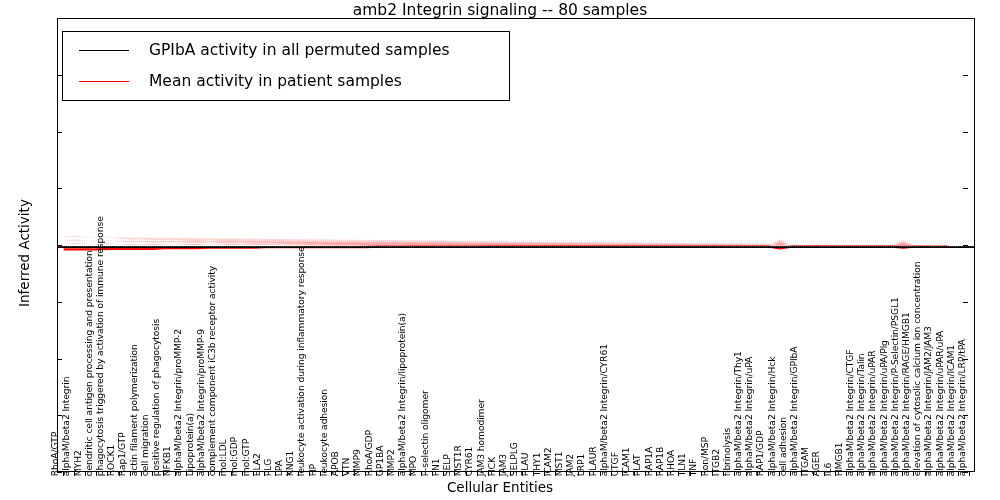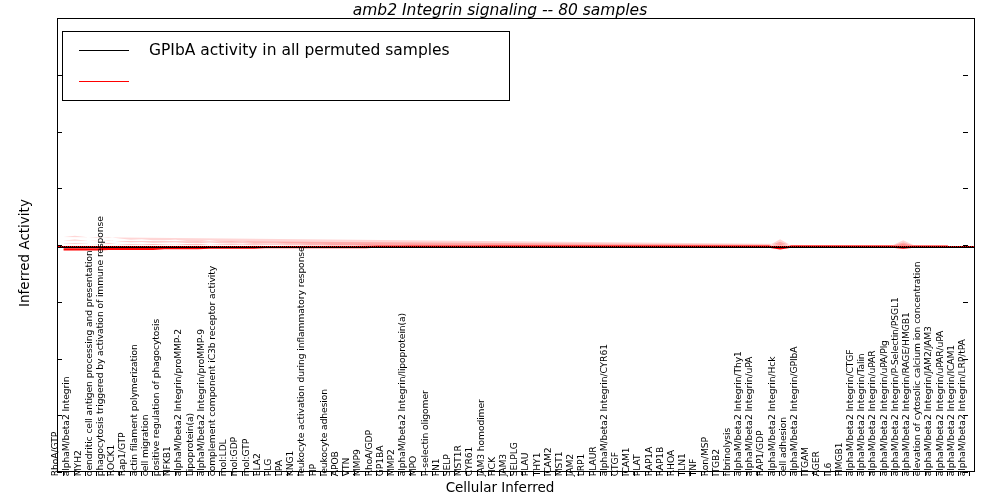--- a/index.html
+++ b/index.html
@@ -2,21 +2,21 @@
 <html><head>
 <meta charset="utf-8">
 <style>
   html,body{margin:0;padding:0;background:#ffffff;}
   body{width:1000px;height:500px;overflow:hidden;font-family:"DejaVu Sans",sans-serif;}
   #root{position:relative;width:1000px;height:500px;background:#ffffff;}
 
   
   .chart-title{
     position:absolute;left:0;top:1px;width:1000px;text-align:center;
-    font-size:15.5px;color:#000;white-space:nowrap;font-style:italic;
+    font-size:15.5px;color:#000;white-space:nowrap;
   }
 
   
   .plot-frame{
     position:absolute;left:57px;top:18px;width:918px;height:454px;
     border:1.1px solid #000;box-sizing:border-box;background:transparent;
   }
   .plot-inner{position:absolute;left:0;top:0;right:0;bottom:0;overflow:hidden;}
   .ytick-mark{
     position:absolute;left:57px;width:5px;height:1px;background:#000;
@@ -78,21 +78,21 @@
   }
 </style>
 </head>
 <body>
 
 <div id="root">
 
   <div class="chart-title">amb2 Integrin signaling -- 80 samples</div>
 
   <div class="ylabel">Inferred Activity</div>
-  <div class="xlabel">Cellular Inferred</div>
+  <div class="xlabel">Cellular Entities</div>
 
   <div id="yticks">
       <div class="ytick-mark" style="top: 472px;"></div>
       <div class="ytick-mark inner" style="top: 472px;"></div>
       <div class="ytick-mark" style="top: 415.25px;"></div>
       <div class="ytick-mark inner" style="top: 415.25px;"></div>
       <div class="ytick-mark" style="top: 358.5px;"></div>
       <div class="ytick-mark inner" style="top: 358.5px;"></div>
       <div class="ytick-mark" style="top: 301.75px;"></div>
       <div class="ytick-mark inner" style="top: 301.75px;"></div>
@@ -291,16 +291,17 @@
       <div class="xcat" style="left: 966.002px; bottom: 24px;">alphaM/beta2 Integrin/LRP/tPA</div>
     </div>
 
   <div class="legend-box">
     <div class="legend-row r0">
       <span class="legend-swatch black"></span>
       <span class="legend-text">GPIbA activity in all permuted samples</span>
     </div>
     <div class="legend-row r1">
       <span class="legend-swatch red"></span>
+      <span class="legend-text">Mean activity in patient samples</span>
     </div>
   </div>
 
 </div>
 
 </body></html>

